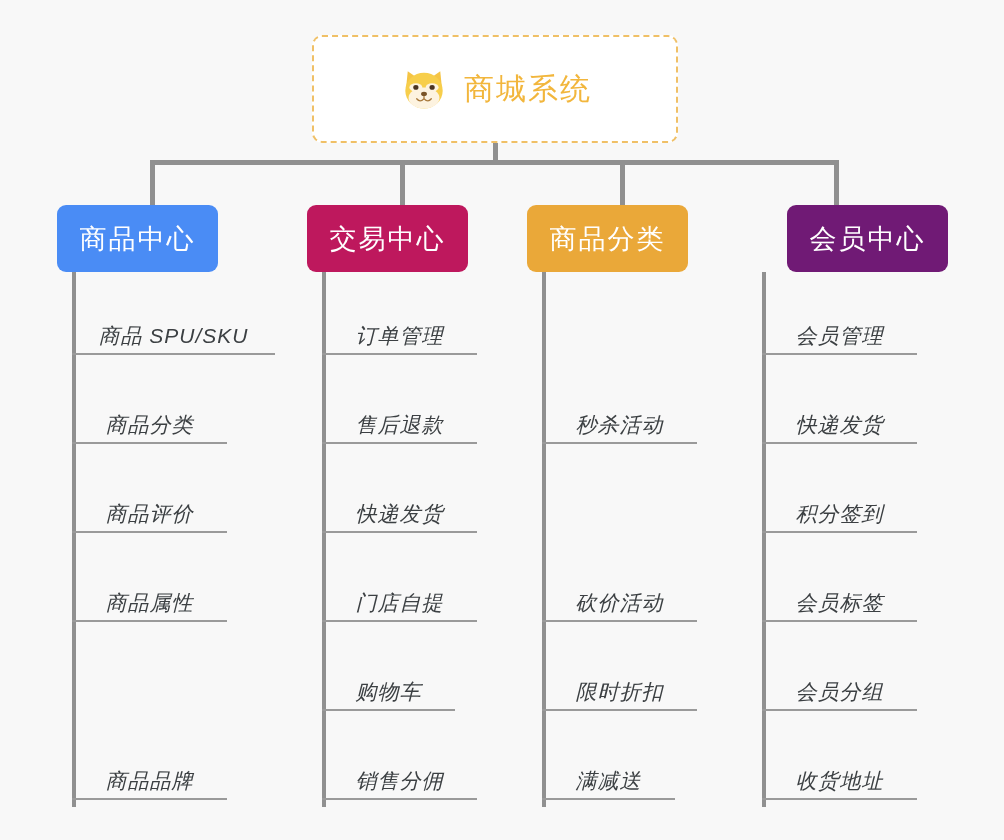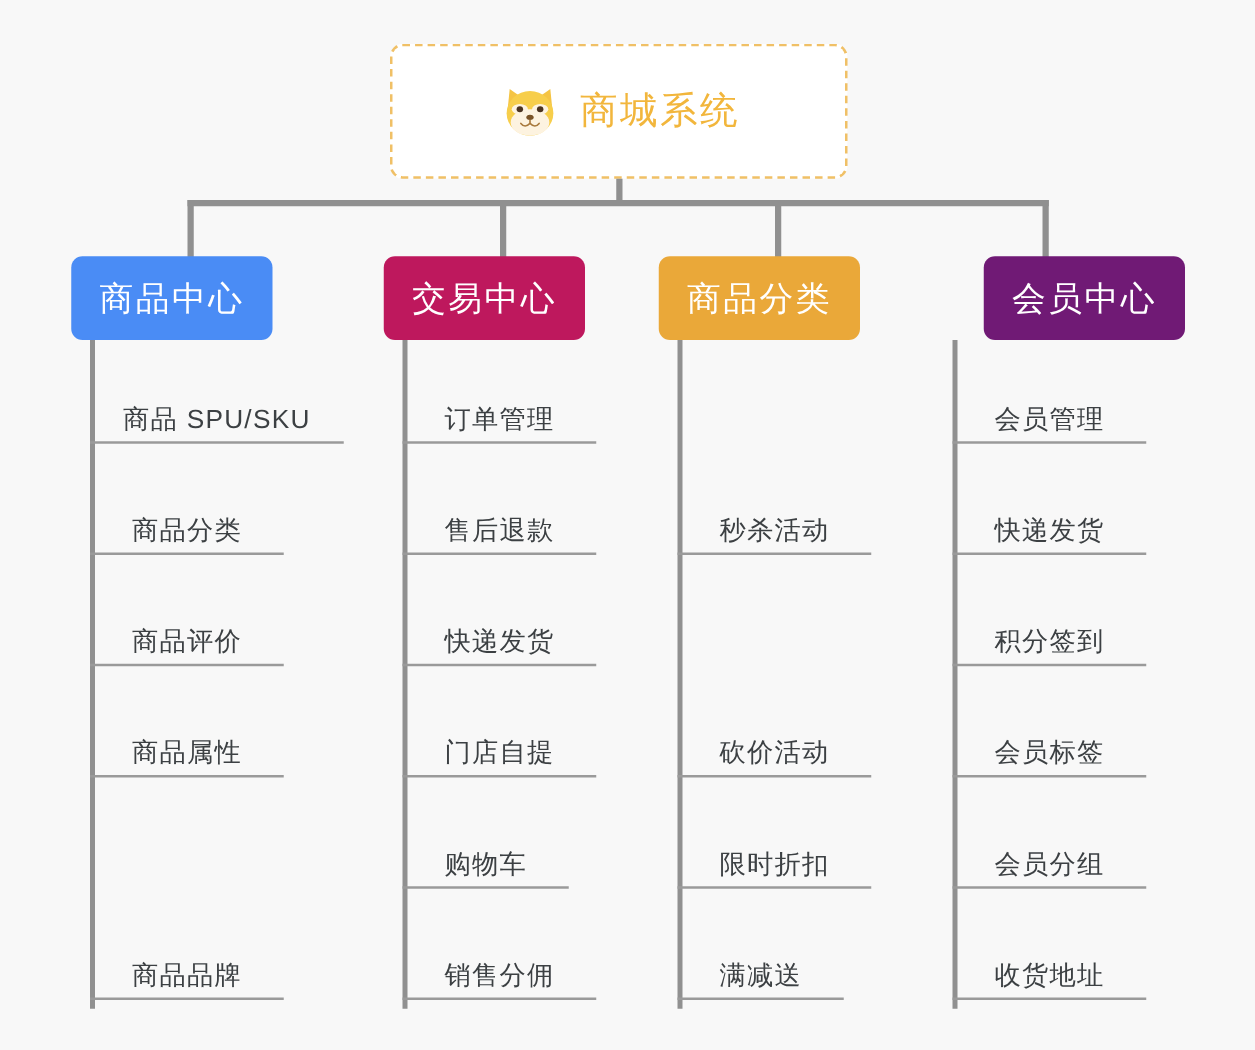--- a/index.html
+++ b/index.html
@@ -98,20 +98,21 @@
   
   .leaf {
     position: absolute;
     height: 46px;
     box-sizing: border-box;
     border-bottom: 2px solid #9a9a9a;
     display: flex;
     align-items: flex-end;
     justify-content: center;
     padding-bottom: 2px;
+    font-style: italic;
   }
   .leaf-label {
     font-size: 21px;
     color: #3c4043;
     letter-spacing: 1px;
     line-height: 1.1;
     white-space: nowrap;
     padding-bottom: 4px;
   }
 </style>

